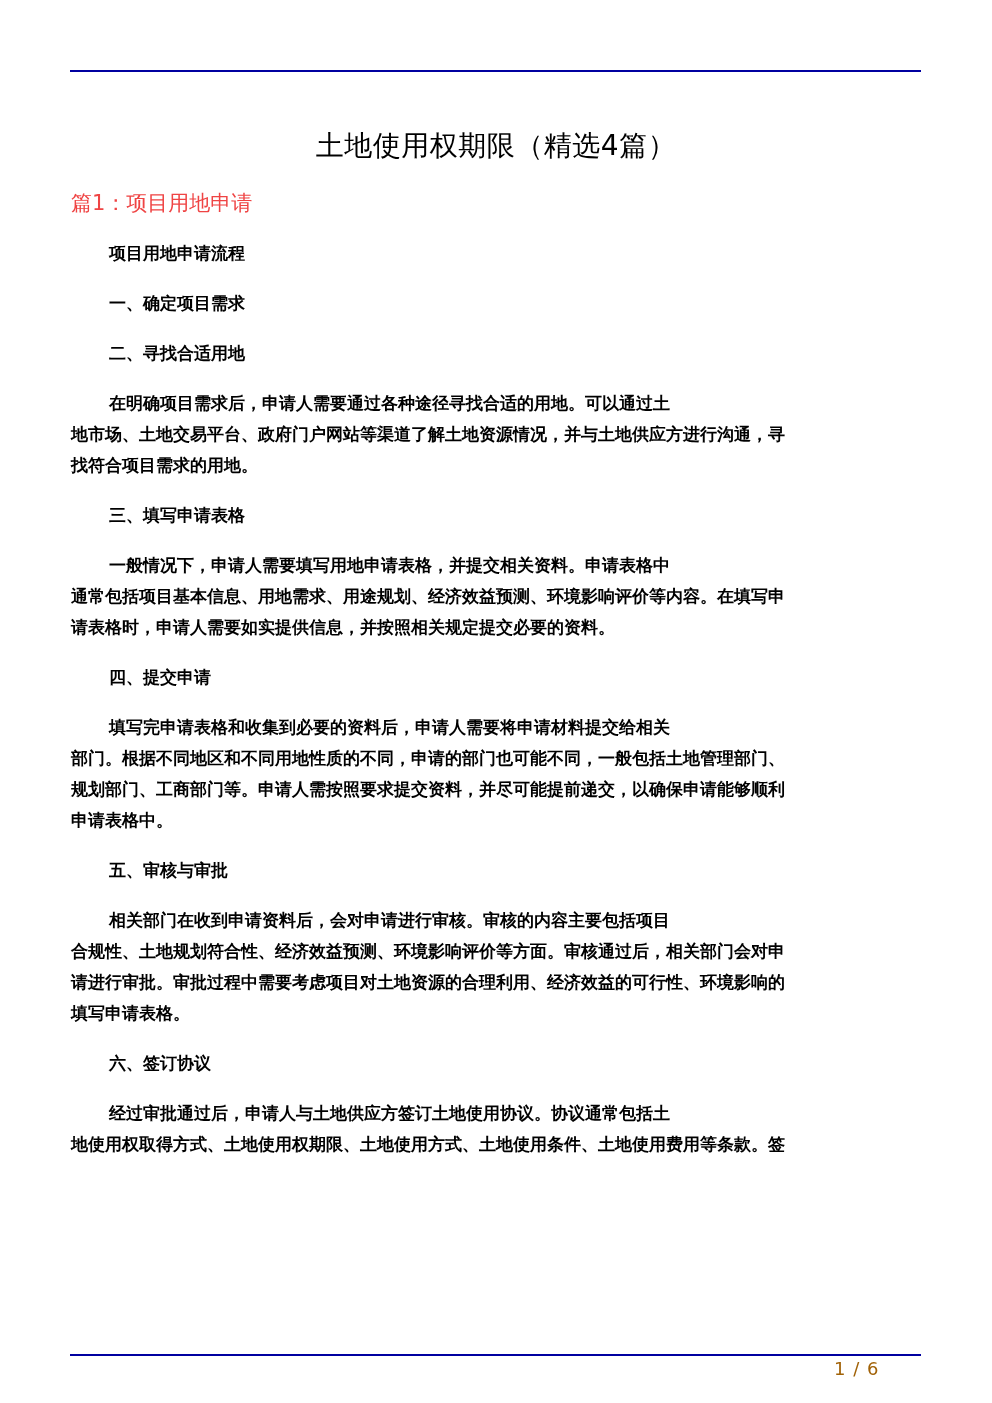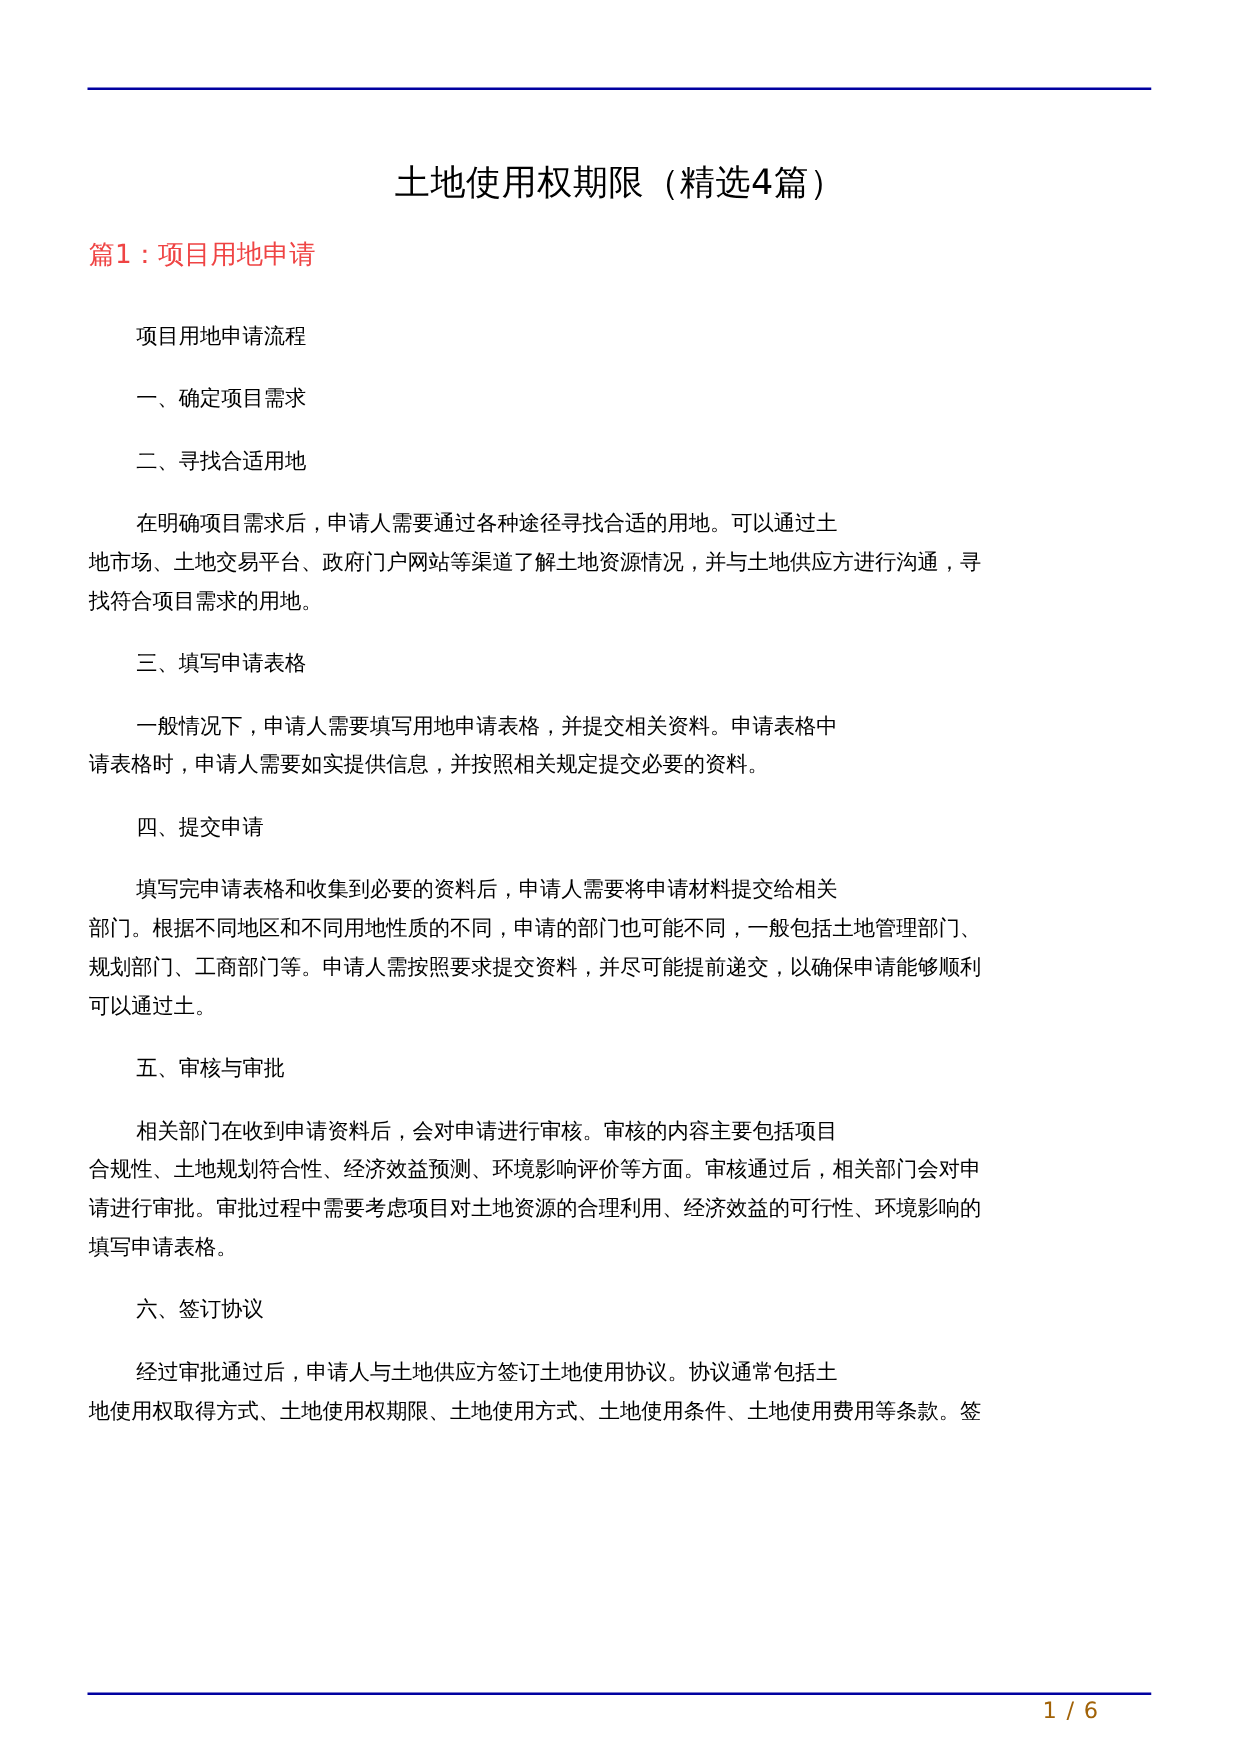--- a/index.html
+++ b/index.html
@@ -38,25 +38,26 @@
     .section-heading {
       position: absolute;
       top: 187px;
       left: 71px;
       font-size: 21px;
       line-height: 32px;
       color: #ef4444;
     }
     .body {
       position: absolute;
-      top: 254px;
+      top: 238px;
       left: 71px;
       width: 845px;
       font-size: 17px;
       line-height: 31px;
+      font-weight: bold;
     }
     .body p {
       margin: 0 0 19px 0;
     }
     .body p.subhead {
       text-indent: 38px;
     }
     .body p.para {
       text-indent: 38px;
     }
@@ -97,29 +98,30 @@
   <p class="subhead">二、寻找合适用地</p>
   <p class="para" style="text-indent:0">
     <span class="ln first">在明确项目需求后，申请人需要通过各种途径寻找合适的用地。可以通过土</span>
     <span class="ln rest">地市场、土地交易平台、政府门户网站等渠道了解土地资源情况，并与土地供应方进行沟通，寻</span>
     <span class="ln rest">找符合项目需求的用地。</span>
   </p>
 
   <p class="subhead">三、填写申请表格</p>
   <p class="para" style="text-indent:0">
     <span class="ln first">一般情况下，申请人需要填写用地申请表格，并提交相关资料。申请表格中</span>
+    <span class="ln rest">通常包括项目基本信息、用地需求、用途规划、经济效益预测、环境影响评价等内容。在填写申</span>
     <span class="ln rest">请表格时，申请人需要如实提供信息，并按照相关规定提交必要的资料。</span>
   </p>
 
   <p class="subhead">四、提交申请</p>
   <p class="para" style="text-indent:0">
     <span class="ln first">填写完申请表格和收集到必要的资料后，申请人需要将申请材料提交给相关</span>
     <span class="ln rest">部门。根据不同地区和不同用地性质的不同，申请的部门也可能不同，一般包括土地管理部门、</span>
     <span class="ln rest">规划部门、工商部门等。申请人需按照要求提交资料，并尽可能提前递交，以确保申请能够顺利</span>
-    <span class="ln rest">可以通过土。</span>
+    <span class="ln rest">申请表格中。</span>
   </p>
 
   <p class="subhead">五、审核与审批</p>
   <p class="para" style="text-indent:0">
     <span class="ln first">相关部门在收到申请资料后，会对申请进行审核。审核的内容主要包括项目</span>
     <span class="ln rest">合规性、土地规划符合性、经济效益预测、环境影响评价等方面。审核通过后，相关部门会对申</span>
     <span class="ln rest">请进行审批。审批过程中需要考虑项目对土地资源的合理利用、经济效益的可行性、环境影响的</span>
     <span class="ln rest">填写申请表格。</span>
   </p>
 

